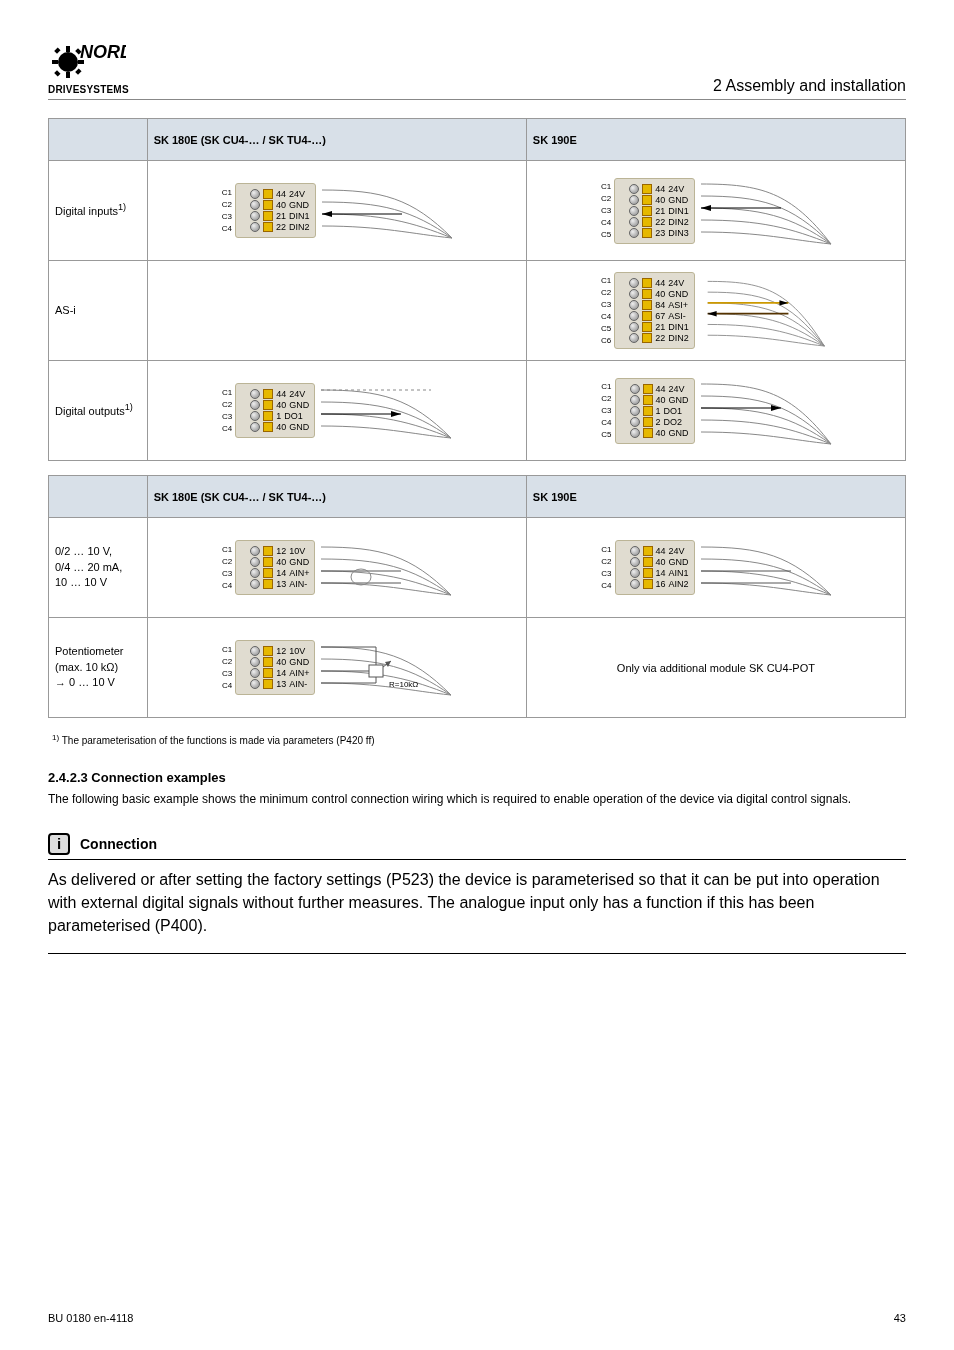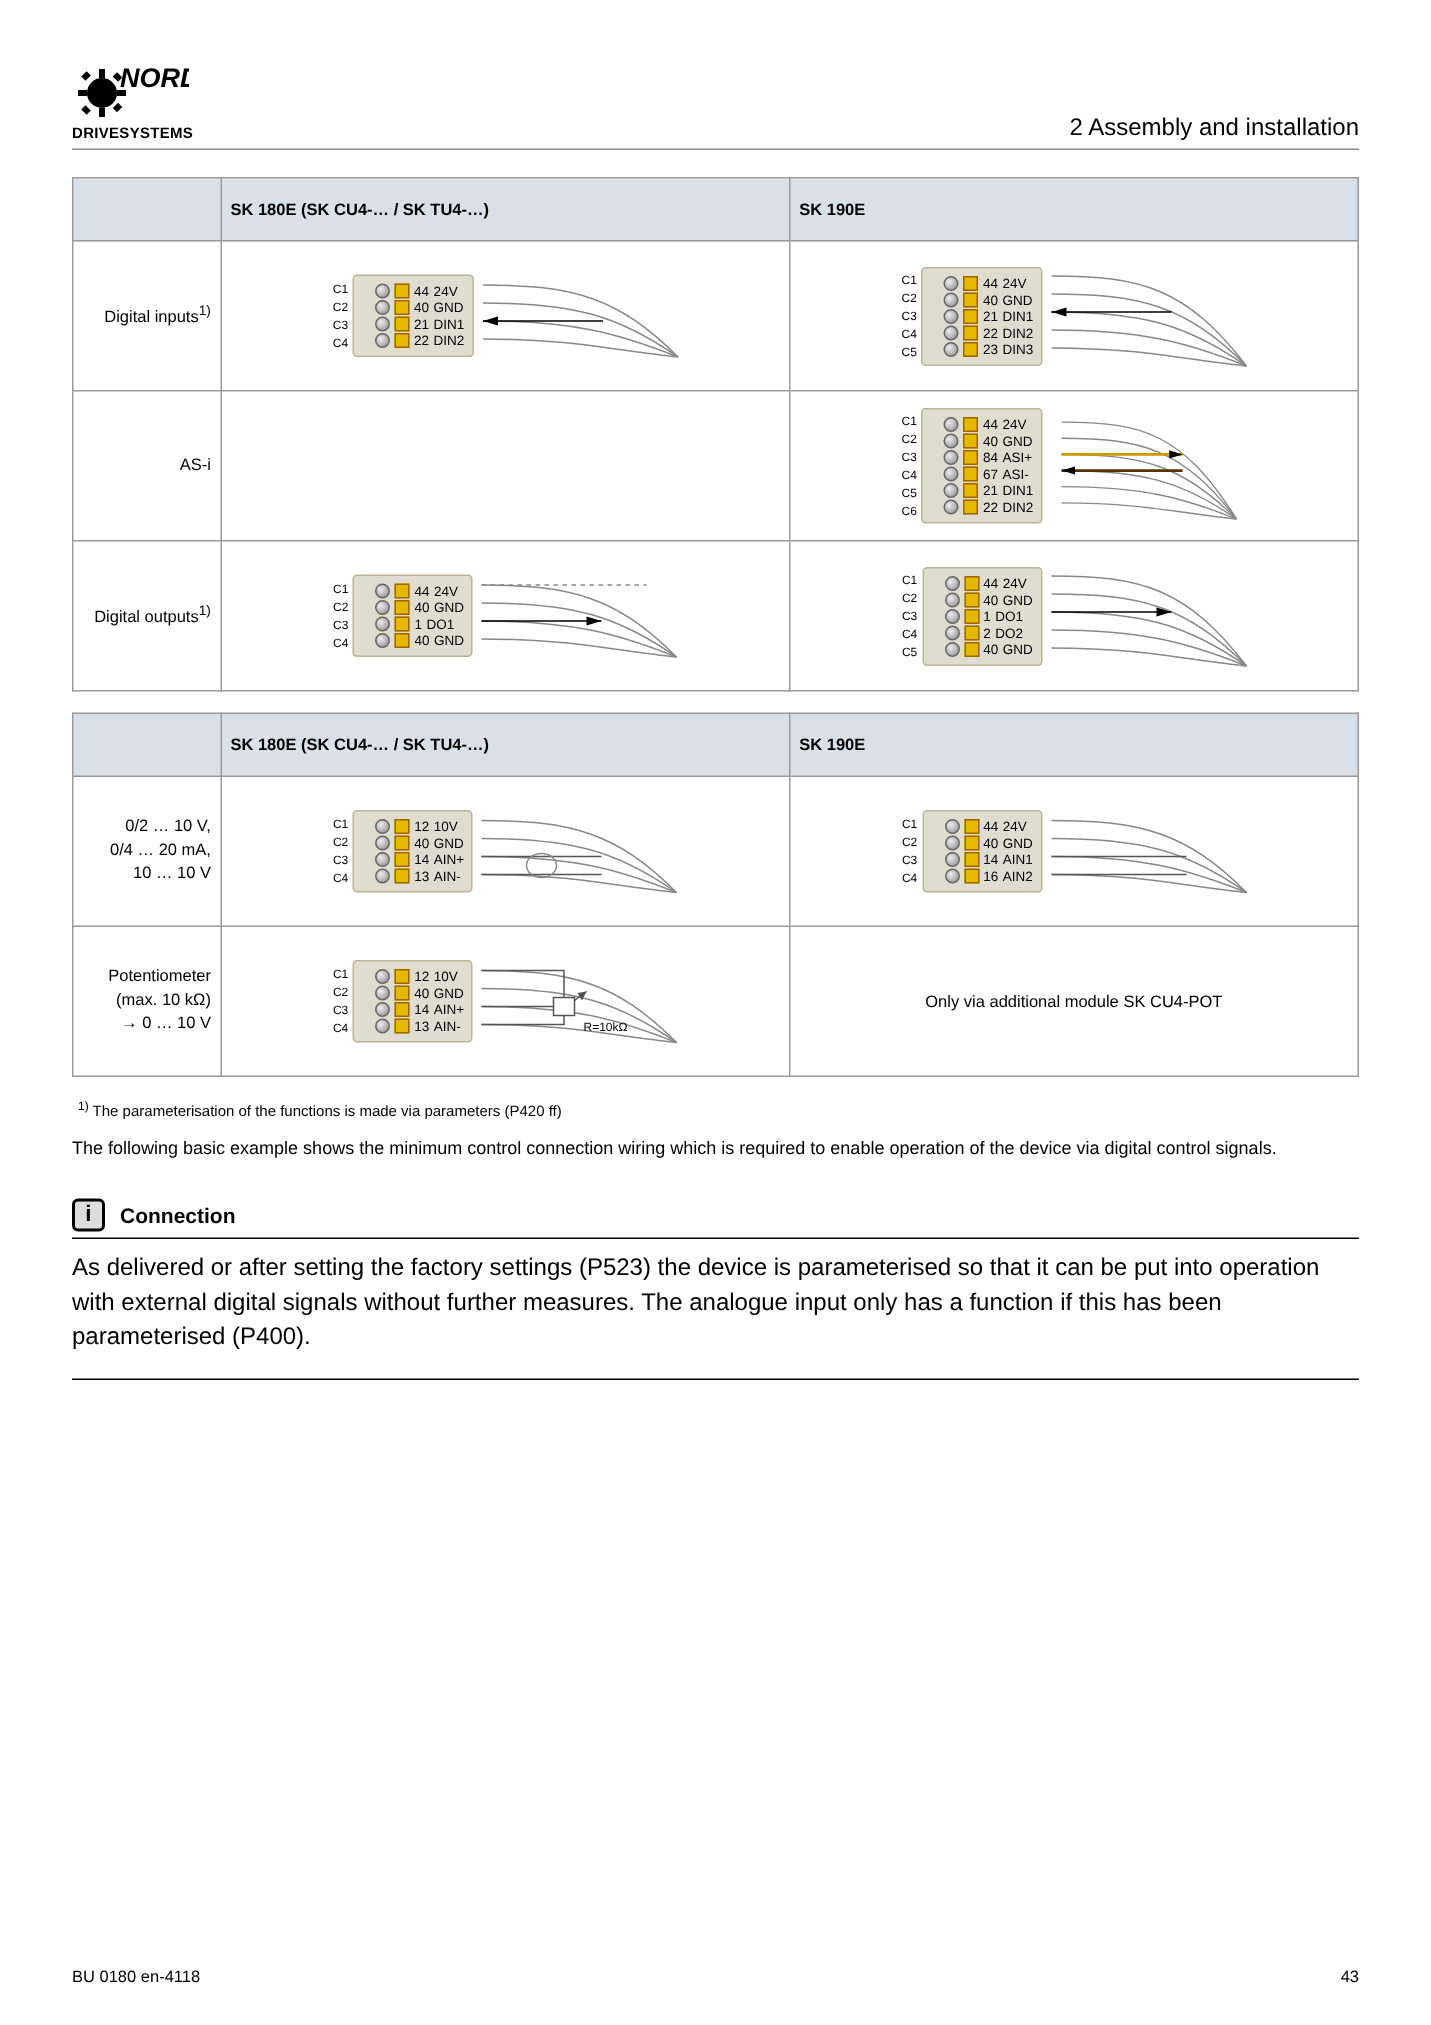--- a/index.html
+++ b/index.html
@@ -39,21 +39,21 @@
     font-size: 11px;
   }
   table.main th {
     background: #d8e0e8;
     font-weight: bold;
     text-align: left;
     height: 42px;
     vertical-align: middle;
   }
   table.main td.col0 {
-    text-align: right;
+    text-align: left;
     width: 90px;
     font-size: 11px;
     line-height: 1.4;
     margin-top: 22px;
   }
   table.main td.diagram-cell {
     text-align: center;
     height: 100px;
     width: 346px;
     padding: 6px;
@@ -92,21 +92,21 @@
   .wire-area {
     position: relative;
     width: 130px;
     height: 70px;
   }
   .wire-area svg { width: 100%; height: 100%; overflow: visible; }
 
   .footnote {
     font-size: 10px;
     line-height: 1.4;
-    margin: 2px 0 8px 4px;
+    margin: 2px 0 20px 4px;
   }
   .footnote sup { font-size: 8px; }
 
   .heading5 {
     font-size: 13px;
     font-weight: bold;
     margin: 22px 0 6px 0;
   }
   .body-text {
     font-size: 12px;
@@ -610,20 +610,21 @@
       <td class="diagram-cell"><span>Only via additional module SK CU4-POT</span></td>
         </tr>
       </tbody>
   </table>
 
   <div class="footnote">
     <sup>1)</sup>
     <span>The parameterisation of the functions is made via parameters (P420 ff)</span>
   </div>
 
+  <div class="heading5">2.4.2.3 Connection examples</div>
   <div class="body-text">The following basic example shows the minimum control connection wiring which is required to enable operation of the device via digital control signals.</div>
 
   <div class="info-block">
     <div class="info-head">
       <div class="info-icon">
           <span>i</span>
         </div>
       <div class="info-title">Connection</div>
     </div>
     <div class="info-body">As delivered or after setting the factory settings (P523) the device is parameterised so that it can be put into operation with external digital signals without further measures. The analogue input only has a function if this has been parameterised (P400).</div>

